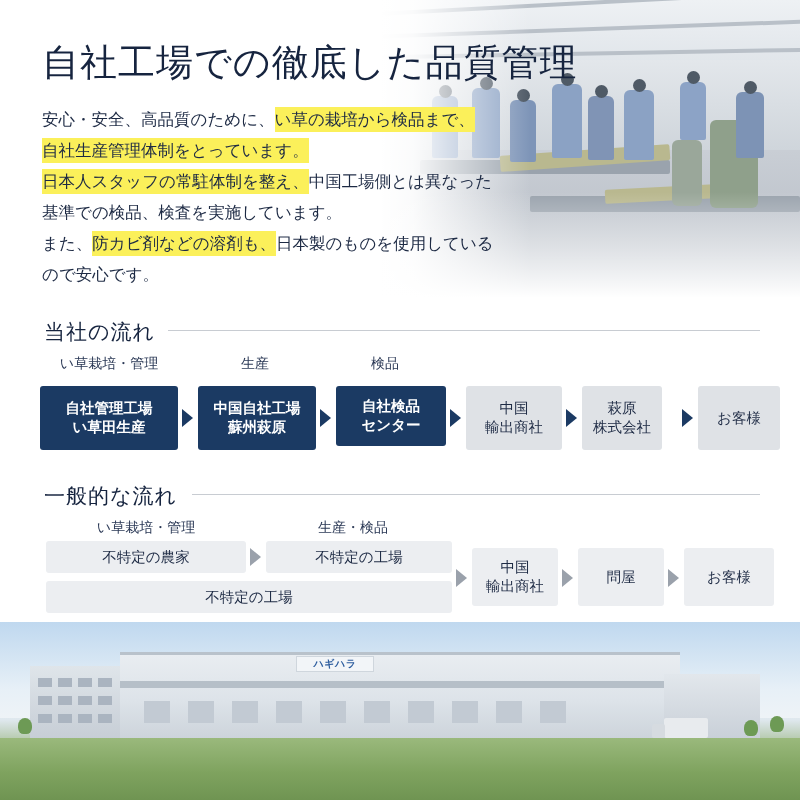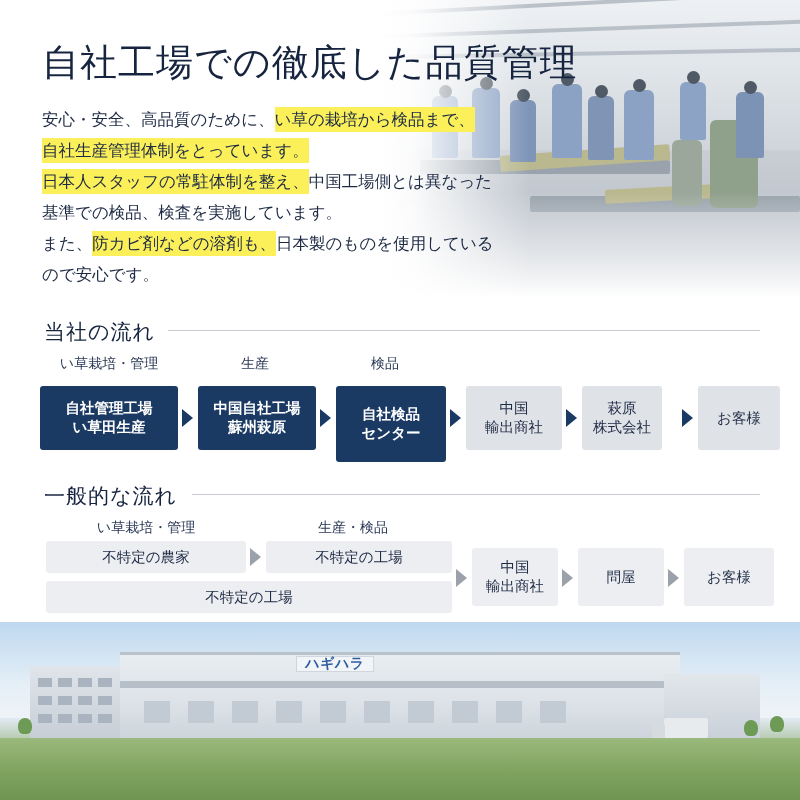--- a/index.html
+++ b/index.html
@@ -145,21 +145,21 @@
   .win-row {
     position:absolute; display:flex; gap:6px;
   }
   .win {
     width:14px; height:9px; background:#aab4c0;
   }
   .logo-box {
     position:absolute; left:296px; top:34px; width:78px; height:16px;
     background:#f2f5f8; border:1px solid #cfd6dd;
     display:flex; align-items:center; justify-content:center;
-    font-size:14px; color:#2d5d9e; font-weight:700; letter-spacing:0.5px;
+    font-size:10px; color:#2d5d9e; font-weight:700; letter-spacing:0.5px;
   }
   .truck {
     position:absolute; right:92px; top:96px; width:44px; height:20px;
     background:#e8ebee; border-radius:2px;
   }
   .truck:after {
     content:""; position:absolute; left:-12px; top:6px; width:13px; height:14px;
     background:#d6dbe0; border-radius:2px;
   }
   .tree {
@@ -235,21 +235,21 @@
   <div class="caption" style="left:320px; top:355px; width:130px;">検品</div>
 
   <div class="node dark" style="left:40px; top:386px; width:138px; height:64px;">
     <span><span>自社管理工場</span><br><span>い草田生産</span></span>
   </div>
   <div class="arrow" style="left:182px; top:409px;"></div>
   <div class="node dark" style="left:198px; top:386px; width:118px; height:64px;">
     <span><span>中国自社工場</span><br><span>蘇州萩原</span></span>
   </div>
   <div class="arrow" style="left:320px; top:409px;"></div>
-  <div class="node dark" style="left:336px; top:386px; width:110px; height:76px;">
+  <div class="node dark" style="left:336px; top:386px; width:110px; height:60px;">
     <span><span>自社検品</span><br><span>センター</span></span>
   </div>
   <div class="arrow" style="left:450px; top:409px;"></div>
   <div class="node grey" style="left:466px; top:386px; width:96px; height:64px;">
     <span><span>中国</span><br><span>輸出商社</span></span>
   </div>
   <div class="arrow" style="left:566px; top:409px;"></div>
   <div class="node grey" style="left:582px; top:386px; width:80px; height:64px;">
     <span><span>萩原</span><br><span>株式会社</span></span>
   </div>

